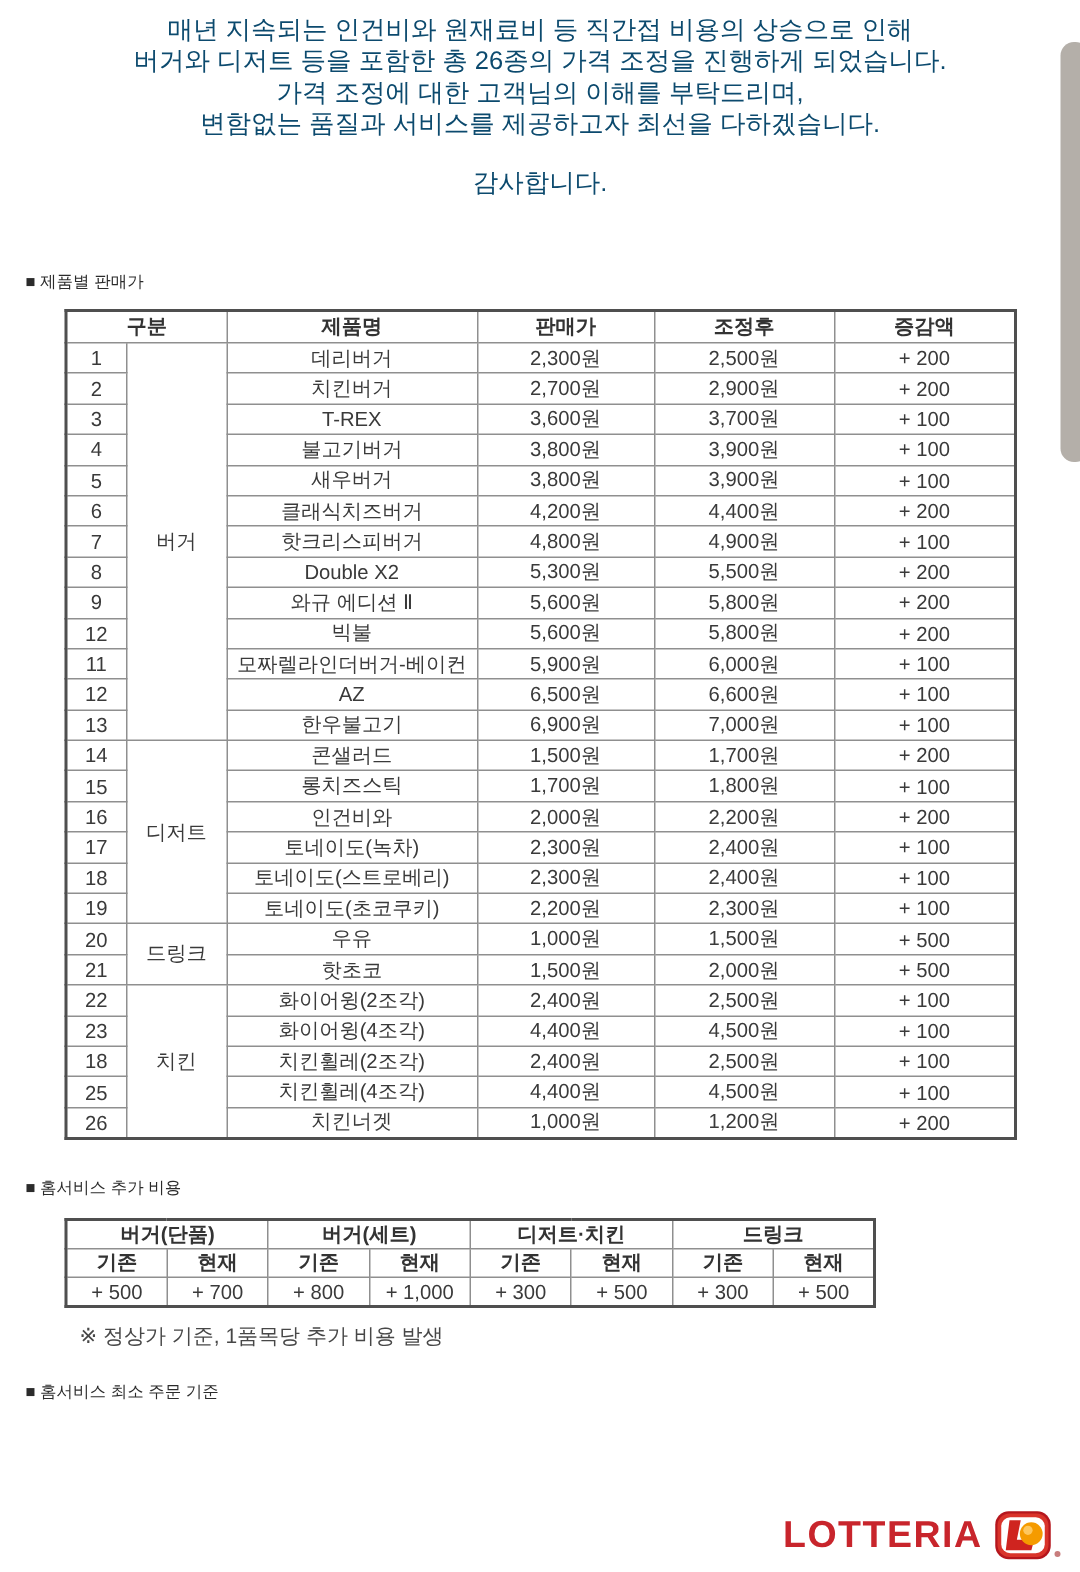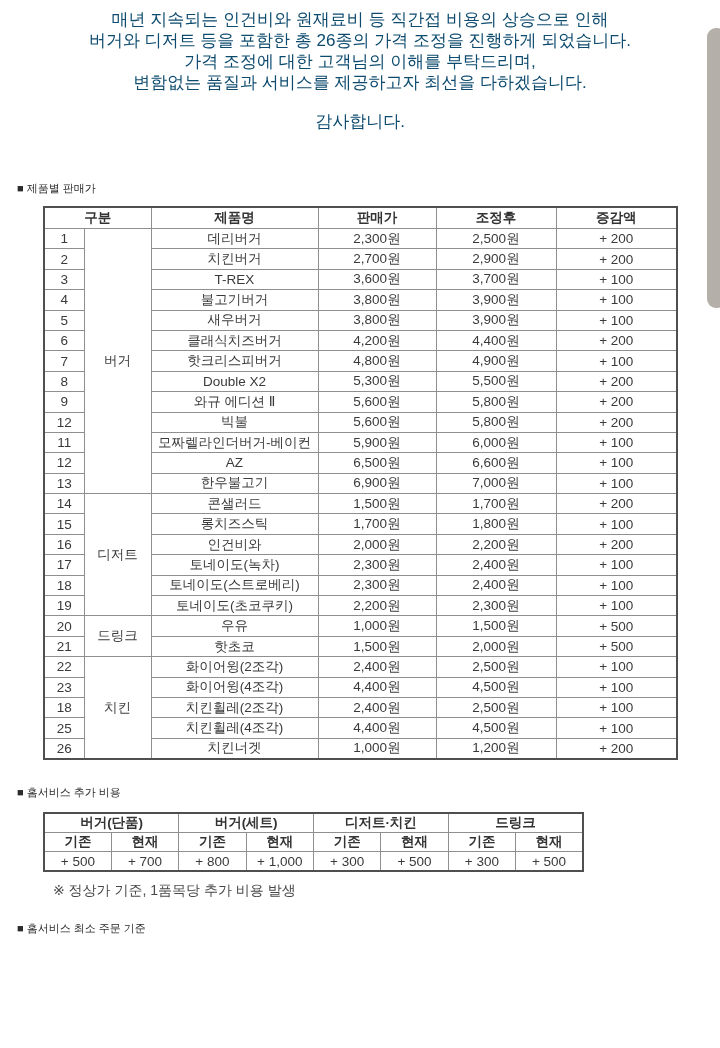--- a/index.html
+++ b/index.html
@@ -300,14 +300,28 @@
   </tbody>
     </table>
 
   <div class="note">※ 정상가 기준, 1품목당 추가 비용 발생</div>
 
   <div class="sec-title" id="sec3-title">■ 홈서비스 최소 주문 기준</div>
 
 
   <div class="scroll-thumb"></div>
 
+  <div class="logo">
+    <span class="logo-text">LOTTERIA</span>
+    <span class="logo-emblem">
+      <svg width="38" height="33" viewBox="0 0 38 33" xmlns="http://www.w3.org/2000/svg">
+        <rect x="0.5" y="0.5" width="37" height="32" rx="9" fill="#b5161d"></rect>
+        <rect x="2" y="2" width="34" height="29" rx="8" fill="#d9342b"></rect>
+        <rect x="4.5" y="4.5" width="29" height="24" rx="6" fill="#ffffff"></rect>
+        <path d="M10 6.5 h7.5 l-2.6 13 h11.5 l-1.8 7 H7.5 Z" fill="#cf241f"></path>
+        <circle cx="24.5" cy="15.5" r="7.6" fill="#f59b00"></circle>
+        <circle cx="22.3" cy="13.2" r="3.1" fill="#ffcf6e" opacity="0.85"></circle>
+      </svg>
+    </span>
+    <span class="reg-dot"></span>
+  </div>
 
 </div>
 
 </body></html>

